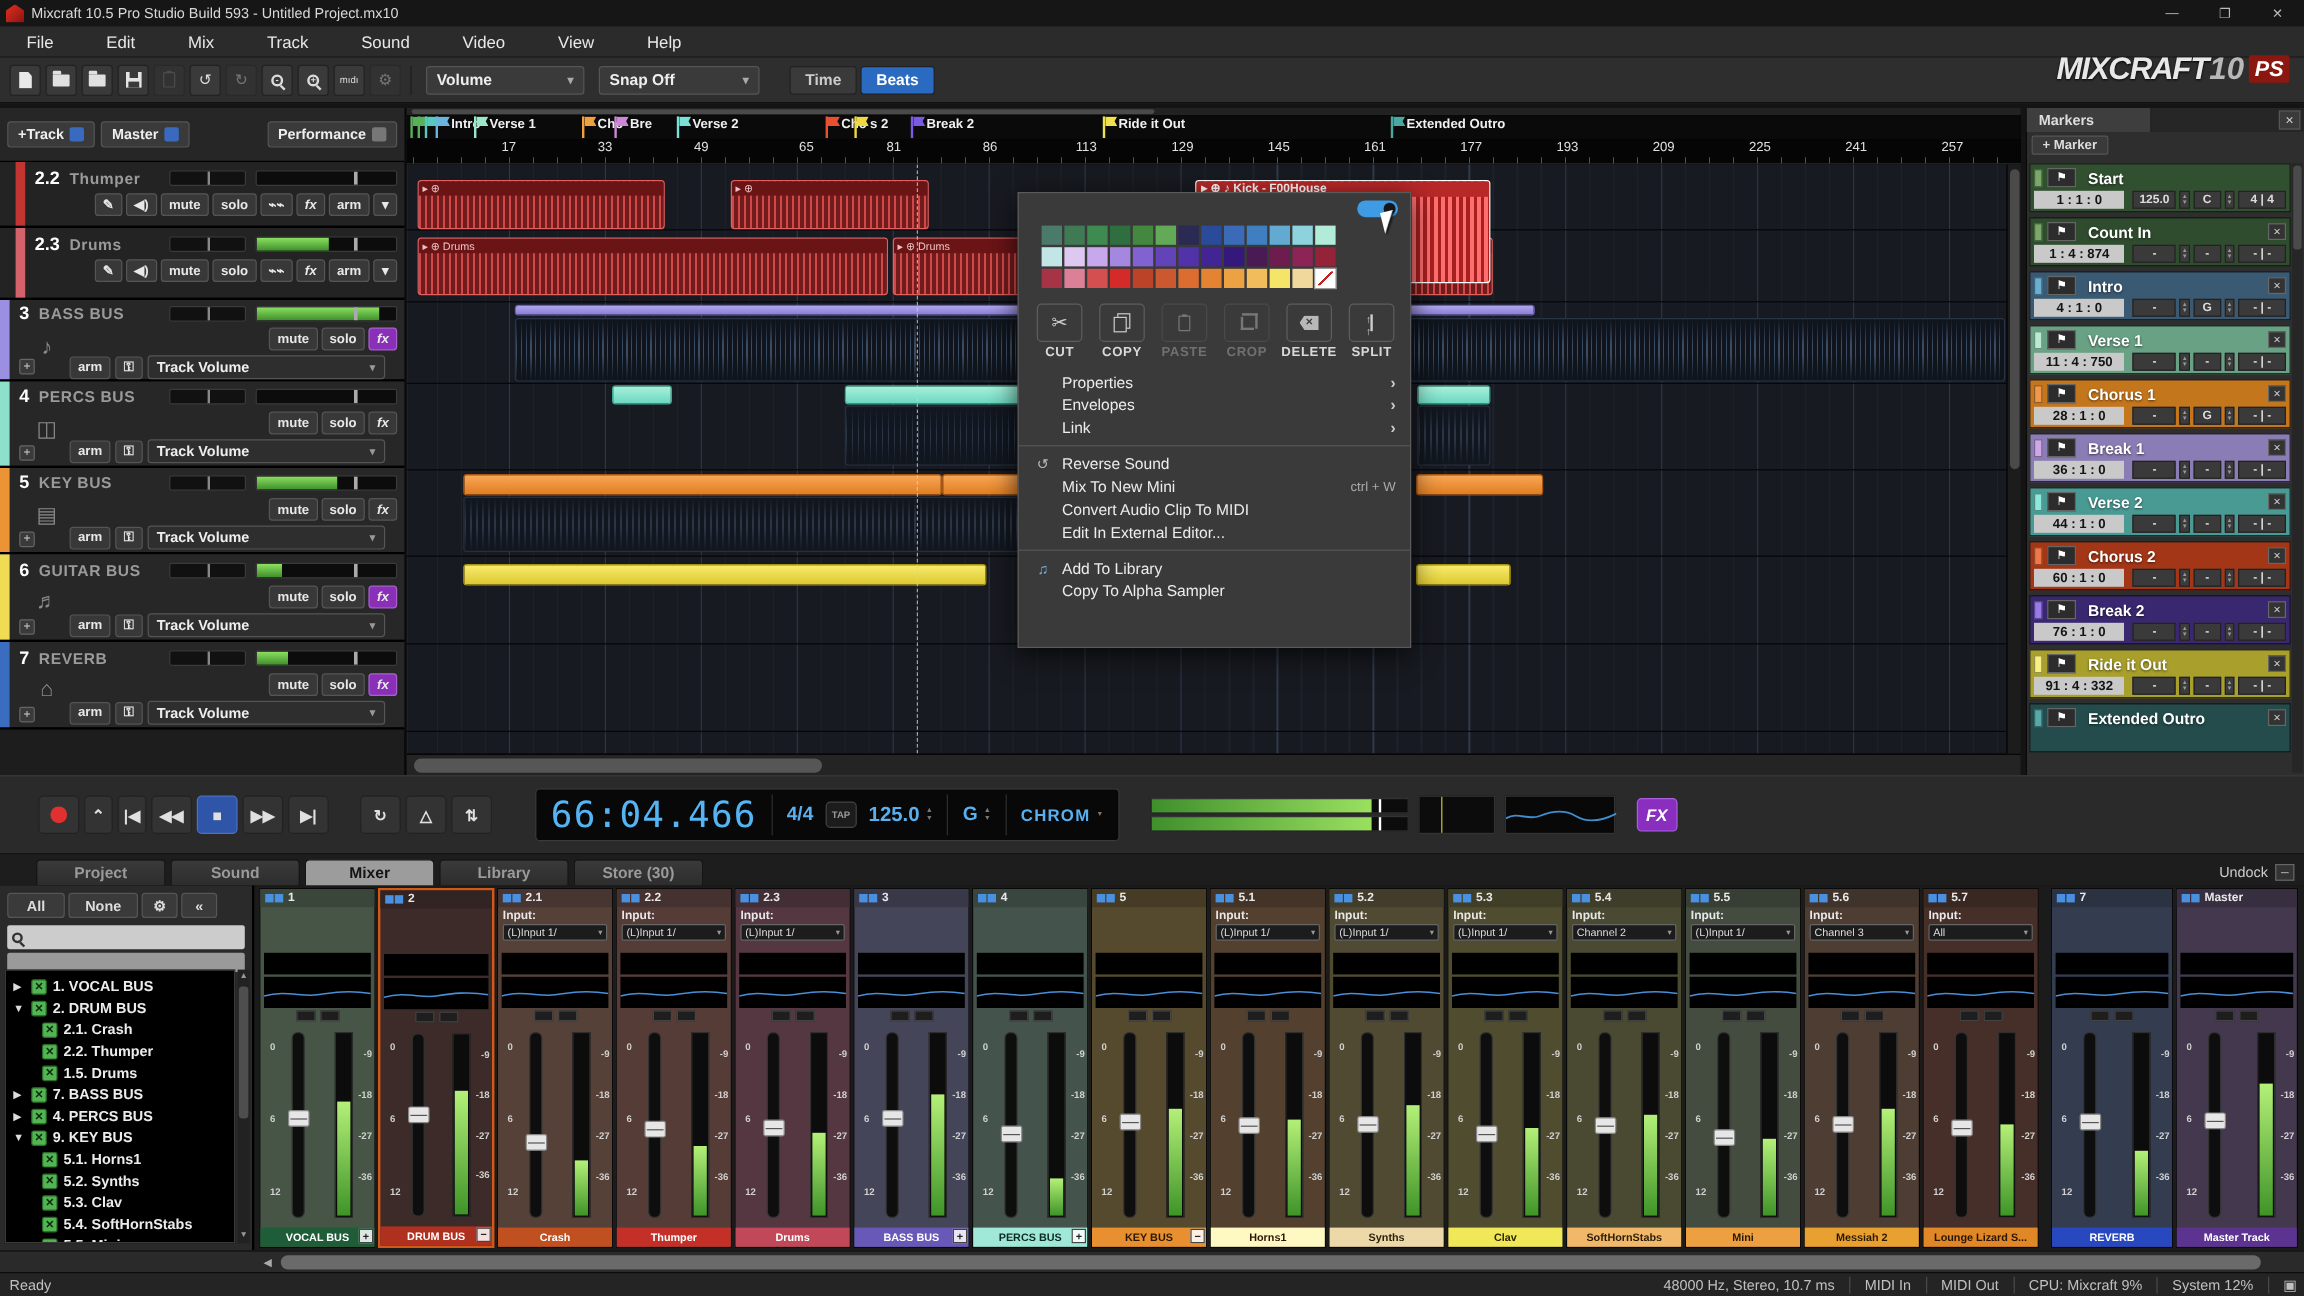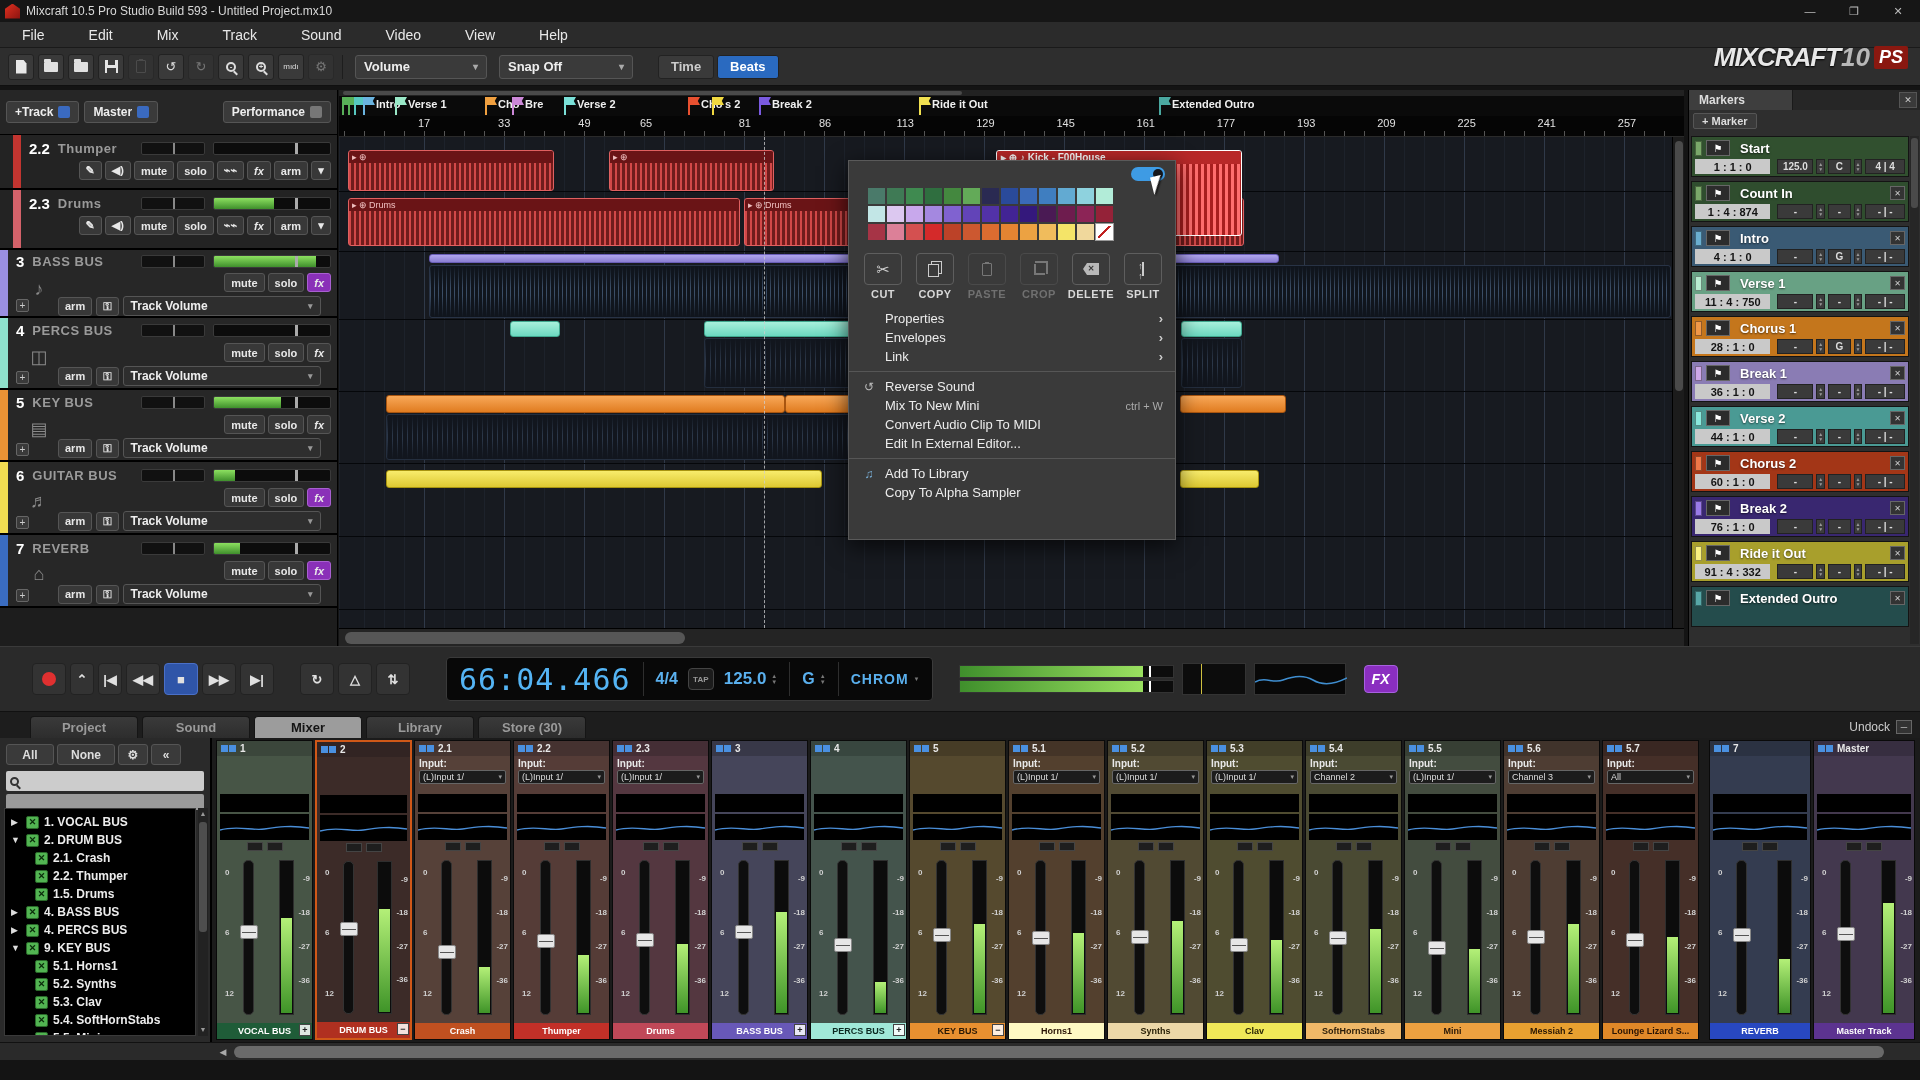--- a/index.html
+++ b/index.html
@@ -589,21 +589,21 @@
           <div class="pole"></div>
           <div class="fl"></div>
           <div class="lb">Extended Outro</div>
           <div class="sb">122.0 G</div>
         </div>
       </div>
     <div id="arr-ruler">
         <span class="rnum" style="left: 85px;">17</span>
         <span class="rnum" style="left: 165.2px;">33</span>
         <span class="rnum" style="left: 245.4px;">49</span>
-        <span class="rnum" style="left: 307px; text-align: center;">65</span>
+        <span class="rnum" style="left: 333px; text-align: center;">65</span>
         <span class="rnum" style="left: 405.8px;">81</span>
         <span class="rnum" style="left: 486px;">86</span>
         <span class="rnum" style="left: 566.2px;">113</span>
         <span class="rnum" style="left: 646.4px;">129</span>
         <span class="rnum" style="left: 726.6px;">145</span>
         <span class="rnum" style="left: 806.8px;">161</span>
         <span class="rnum" style="left: 887px;">177</span>
         <span class="rnum" style="left: 967.2px;">193</span>
         <span class="rnum" style="left: 1047.4px;">209</span>
         <span class="rnum" style="left: 1127.6px;">225</span>
@@ -1011,21 +1011,21 @@
             <div class="cbx">✕</div>
             <div class="tlabel">2.2. Thumper</div>
           </div>
           <div class="titem d1">
             <div class="cbx">✕</div>
             <div class="tlabel">1.5. Drums</div>
           </div>
           <div class="titem">
             <div class="arr">▶</div>
             <div class="cbx">✕</div>
-            <div class="tlabel">4. BASS BUS</div>
+            <div class="tlabel">7. BASS BUS</div>
           </div>
           <div class="titem">
             <div class="arr">▶</div>
             <div class="cbx">✕</div>
             <div class="tlabel">4. PERCS BUS</div>
           </div>
           <div class="titem">
             <div class="arr">▼</div>
             <div class="cbx">✕</div>
             <div class="tlabel">9. KEY BUS</div>
@@ -1615,20 +1615,36 @@
             </div>
           </div>
           <div class="slabel" style="background: rgb(92, 51, 144); color: rgb(255, 255, 255);">Master Track</div>
         </div>
       </div>
   </div>
 
   <div id="bottom-hscroll">
     <span class="lar">◀</span>
     <div class="thumb"></div>
+  </div>
+  <div id="statusbar">
+    <span class="left st-item">Ready</span>
+    <div class="right">
+      <span class="st-item">48000 Hz, Stereo, 10.7 ms</span>
+      <div class="st-sep"></div>
+      <span class="st-item">MIDI In</span>
+      <div class="st-sep"></div>
+      <span class="st-item">MIDI Out</span>
+      <div class="st-sep"></div>
+      <span class="st-item">CPU: Mixcraft 9%</span>
+      <div class="st-sep"></div>
+      <span class="st-item">System 12%</span>
+      <div class="st-sep"></div>
+      <span class="st-item" style="margin-right:6px">▣</span>
+    </div>
   </div>
 
   <div id="cm">
     <div id="cm-toggle">
         <div class="knob"></div>
       </div>
     <div id="palette">
         <div class="prow">
           <div class="sw" style="background: rgb(74, 122, 106);"></div>
           <div class="sw" style="background: rgb(63, 122, 85);"></div>

